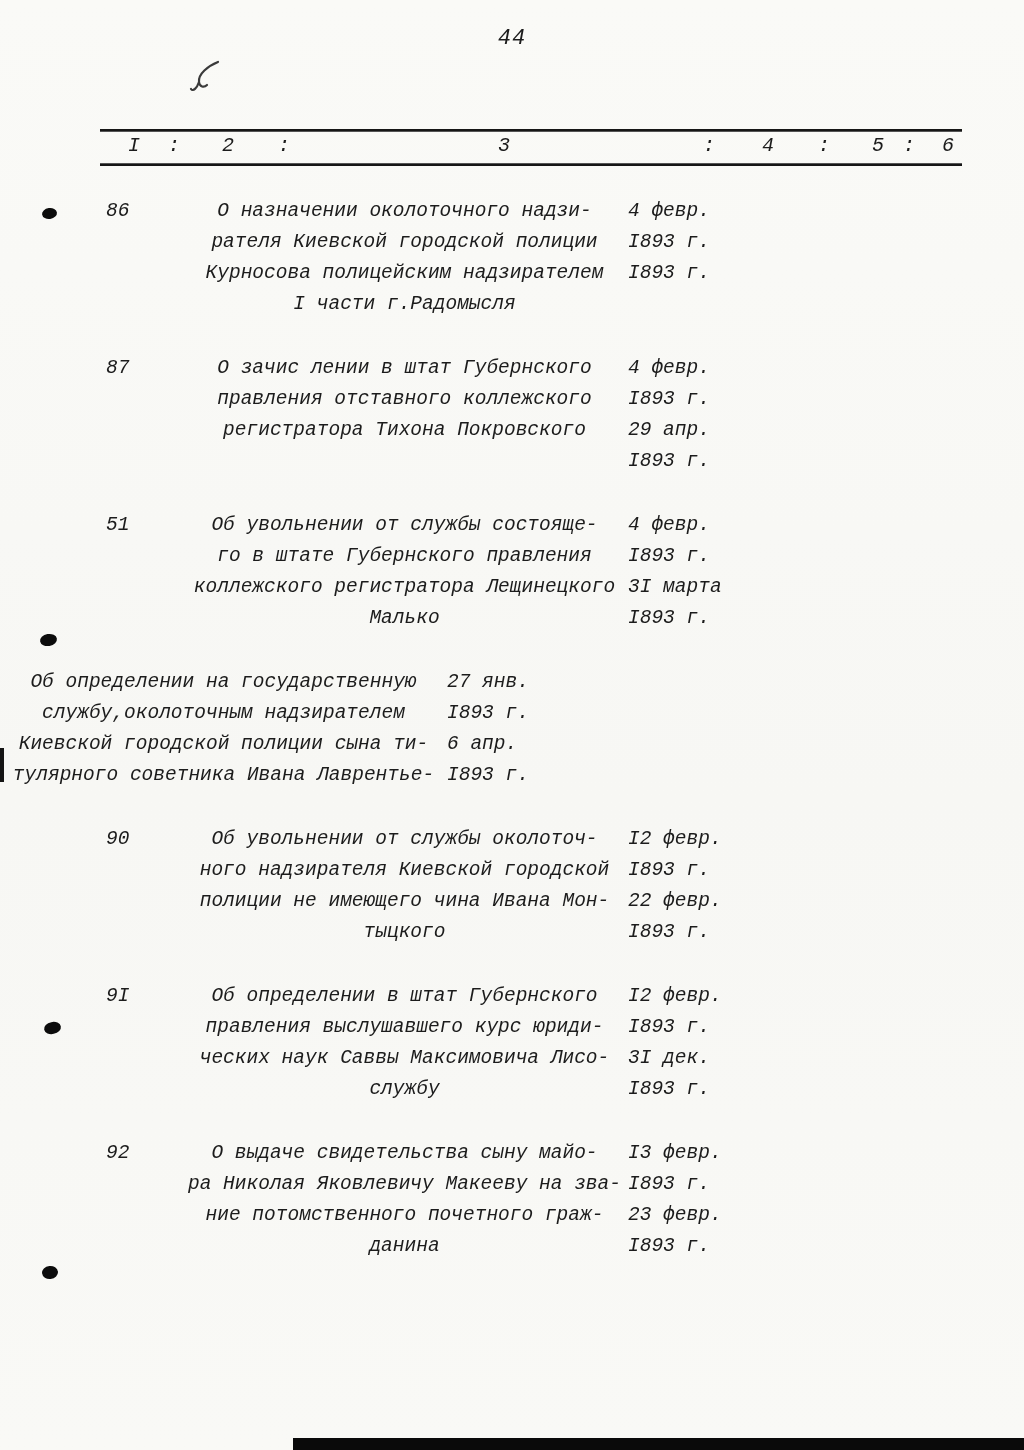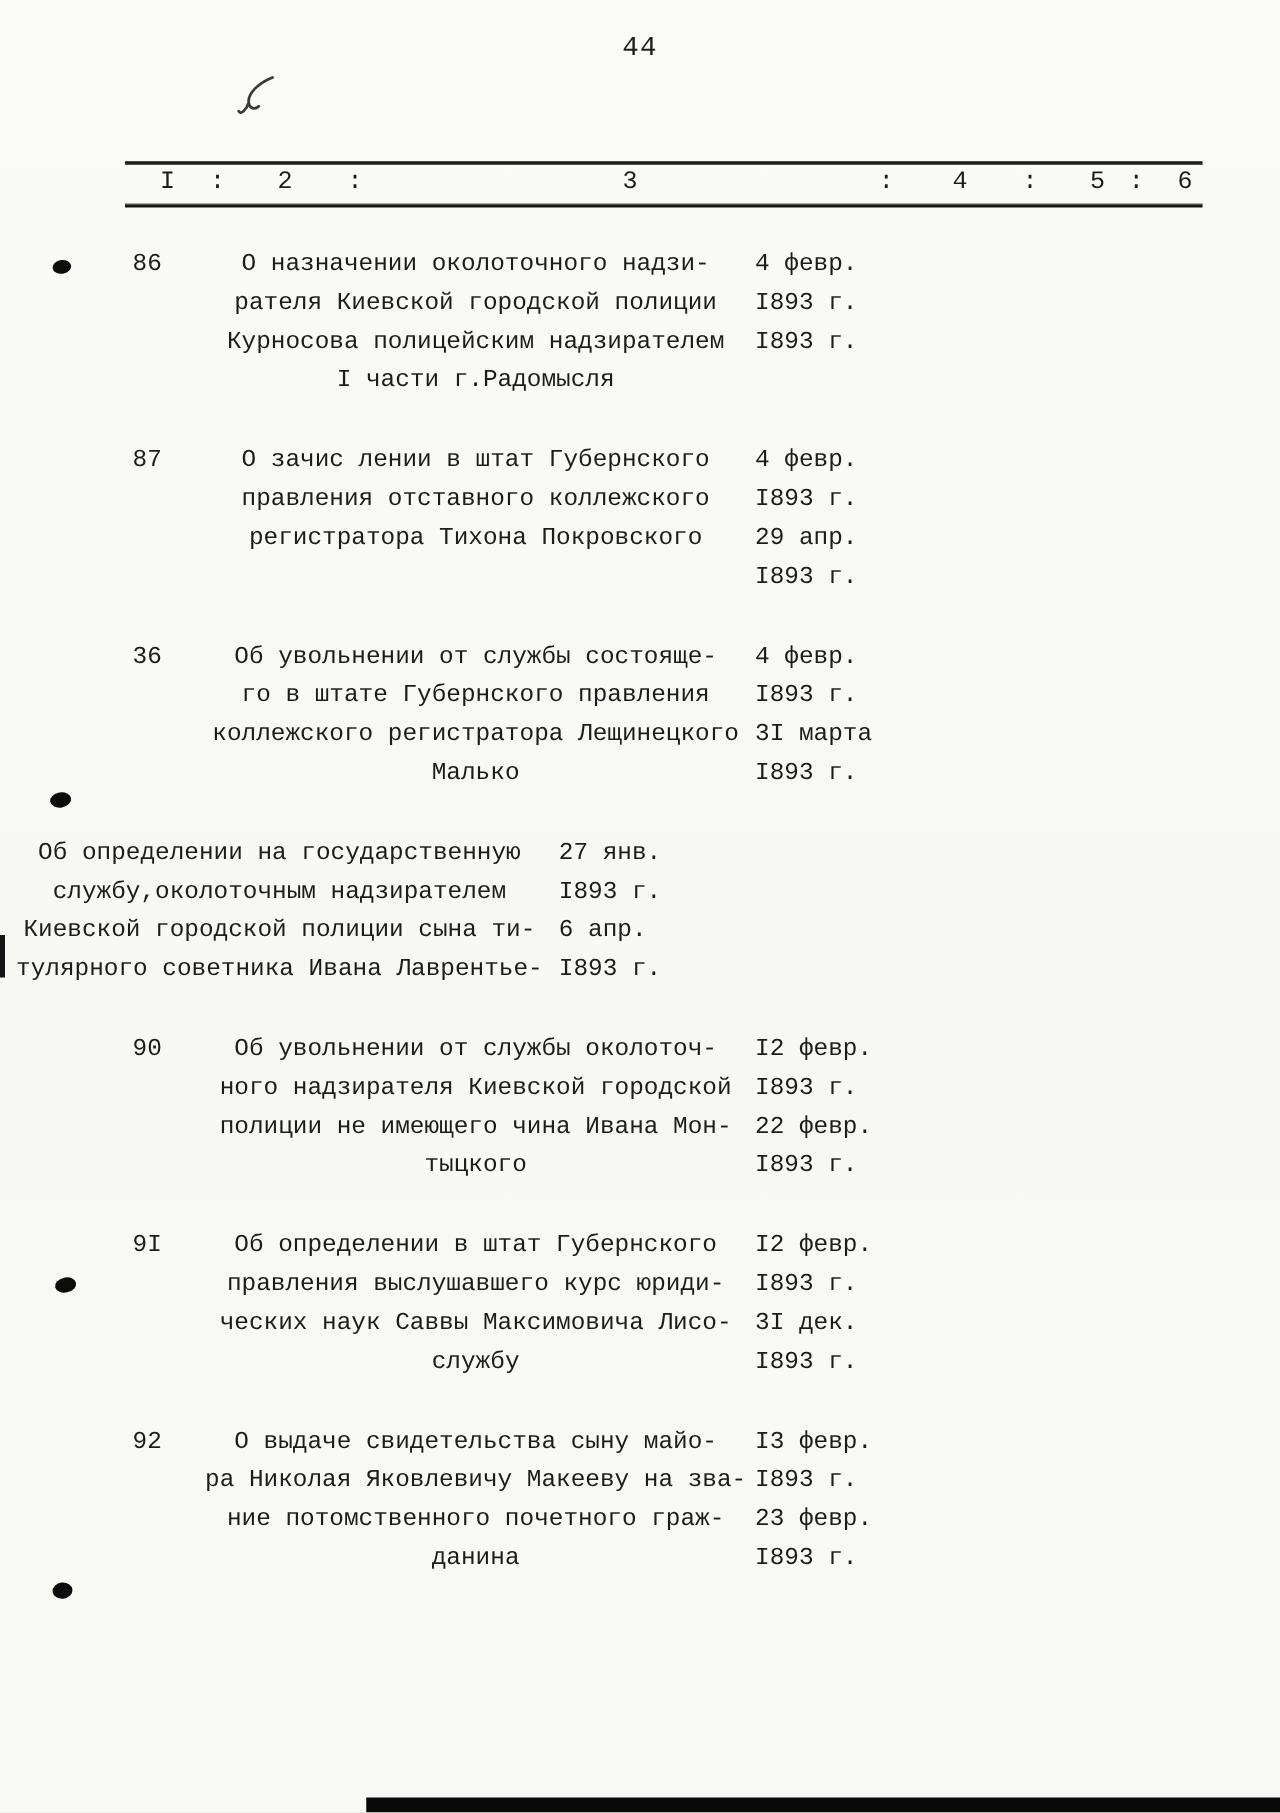--- a/index.html
+++ b/index.html
@@ -11,20 +11,21 @@
     overflow: hidden;
   }
   .page {
     position: relative;
     width: 1024px;
     height: 1450px;
     background: linear-gradient(180deg, #fafaf7 0%, #f7f7f4 55%, #f9f9f6 100%);
     font-family: "Liberation Mono", "DejaVu Sans Mono", monospace;
     color: #1c1c1c;
     overflow: hidden;
+    font-style: italic;
   }
   .page-number {
     position: absolute;
     top: 26px;
     left: 0;
     width: 1024px;
     text-align: center;
     font-size: 22px;
     letter-spacing: 1px;
   }
@@ -61,21 +62,21 @@
   }
   .header-cells span { position: absolute; top: 0; }
   #entries {
     position: absolute;
     top: 196px;
     left: 0;
     width: 1024px;
     font-size: 19.5px;
     line-height: 31px;
   }
-  .entry { display: flex; margin-bottom: 33px; }
+  .entry { display: flex; margin-bottom: 33px; gap: 24px; }
   .entry-number {
     width: 157px;
     padding-left: 106px;
     flex-shrink: 0;
   }
   .entry-lines { flex: 1; }
   .entry-line { display: flex; white-space: pre; text-align: center; }
   .line-text { width: 447px; flex-shrink: 0; }
   .line-date { flex-shrink: 0; }
   .margin-dot {
@@ -148,21 +149,21 @@
       <div class="entry">
         <div class="entry-number">87</div>
         <div class="entry-lines">
           <div class="entry-line"><span class="line-text">О зачис лении в штат Губернского</span><span class="line-date">4 февр.</span></div>
           <div class="entry-line"><span class="line-text">правления отставного коллежского</span><span class="line-date">I893 г.</span></div>
           <div class="entry-line"><span class="line-text">регистратора Тихона Покровского</span><span class="line-date">29 апр.</span></div>
           <div class="entry-line"><span class="line-text"></span><span class="line-date">I893 г.</span></div>
         </div>
       </div>
       <div class="entry">
-        <div class="entry-number">36</div>
+        <div class="entry-number">51</div>
         <div class="entry-lines">
           <div class="entry-line"><span class="line-text">Об увольнении от службы состояще-</span><span class="line-date">4 февр.</span></div>
           <div class="entry-line"><span class="line-text">го в штате Губернского правления</span><span class="line-date">I893 г.</span></div>
           <div class="entry-line"><span class="line-text">коллежского регистратора Лещинецкого</span><span class="line-date">3I марта</span></div>
           <div class="entry-line"><span class="line-text">Малько</span><span class="line-date">I893 г.</span></div>
         </div>
       </div>
       <div class="entry">
         <div class="entry-lines">
           <div class="entry-line"><span class="line-text">Об определении на государственную</span><span class="line-date">27 янв.</span></div>

